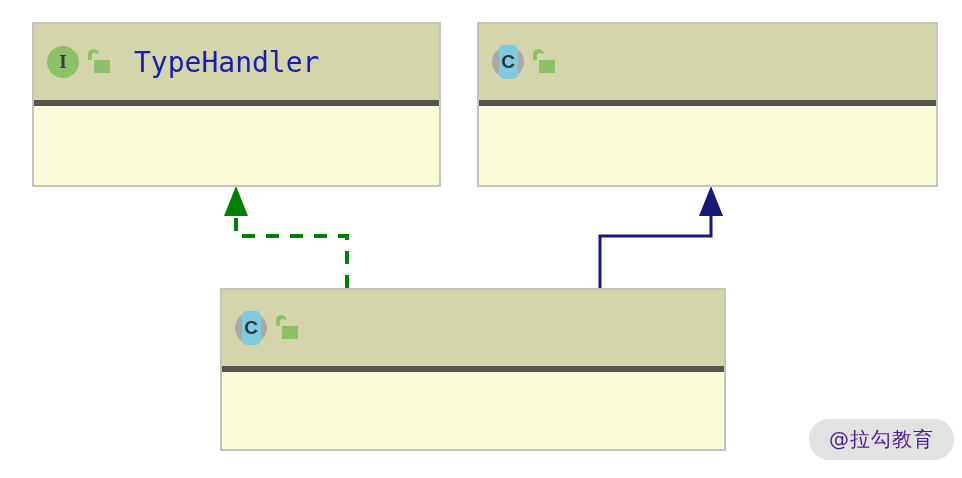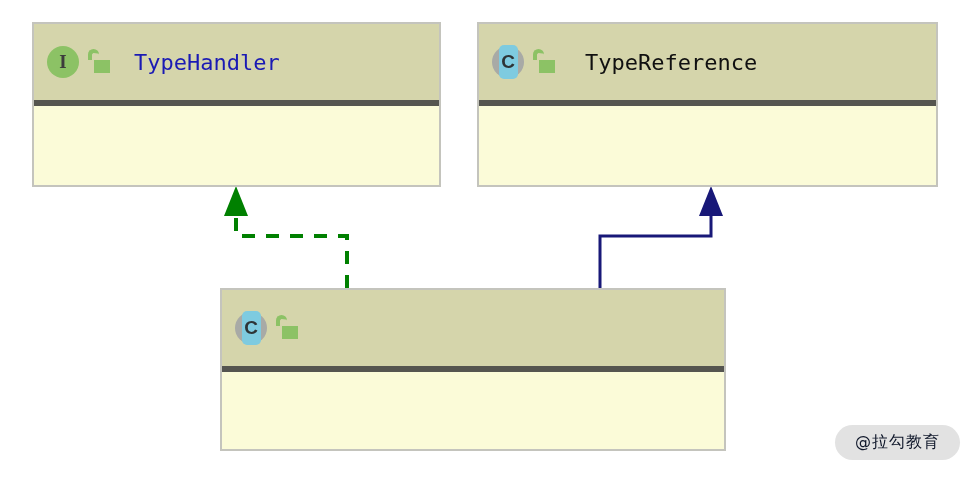--- a/index.html
+++ b/index.html
@@ -121,47 +121,47 @@
   }
   .lock-body {
     position: absolute;
     left: 8px; top: 11px;
     width: 16px; height: 13px;
     background: #8cc265;
   }
 
   .uml-title {
     font-family: "DejaVu Sans Mono", "Liberation Mono", monospace;
-    font-size: 22px;
+    font-size: 28px;
     letter-spacing: 0px;
     white-space: nowrap;
   }
   .title-blue  { color: #1a1ab4; }
   .title-black { color: #101010; }
 
   
   #edges {
     position: absolute;
     left: 0; top: 0;
     width: 962px;
     height: 478px;
     z-index: 1;
     pointer-events: none;
   }
 
   
   .watermark {
     position: absolute;
-    right: 2px;
+    right: 8px;
     bottom: 18px;
     background: #e2e2e2;
-    color: #0f172a;
+    color: #4c1d95;
     border-radius: 20px;
     padding: 7px 20px;
-    font-size: 16px;
+    font-size: 20px;
     font-family: "DejaVu Sans", sans-serif;
     letter-spacing: 1px;
     z-index: 5;
     user-select: none;
   }
 </style>
 </head>
 <body>
 
 <div id="canvas">
@@ -206,21 +206,20 @@
     <div class="uml-header" style="height:82px;">
       <span class="icon-type">
         <span class="cls-circle"></span>
         <span class="cls-rect"></span>
         <span class="cls-letter">C</span>
       </span>
       <span class="icon-lock">
         <span class="lock-shackle"></span>
         <span class="lock-body"></span>
       </span>
-      <span class="uml-title title-black" style="margin-left:28px;">TypeReference</span>
     </div>
     <div class="uml-body" style="height:77px;"></div>
   </div>
 
   <div class="uml-box" style="left:220px; top:288px; width:506px; height:163px;">
     <div class="uml-header" style="height:82px;">
       <span class="icon-type">
         <span class="cls-circle"></span>
         <span class="cls-rect"></span>
         <span class="cls-letter">C</span>

